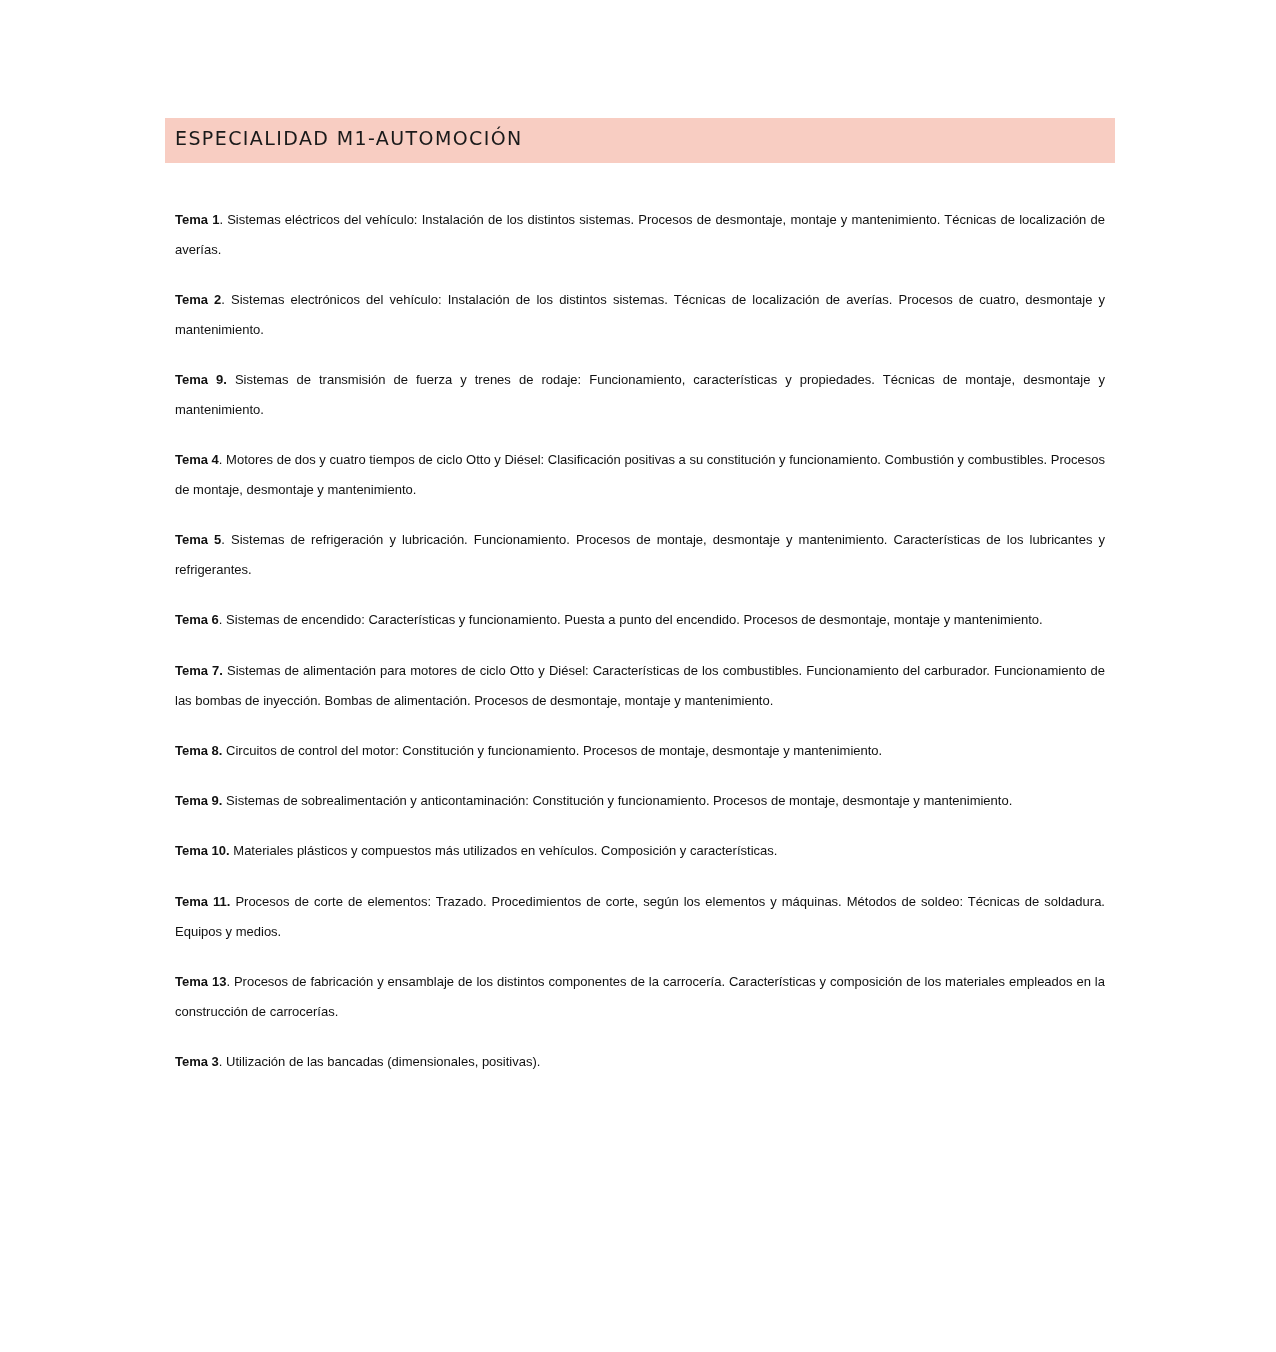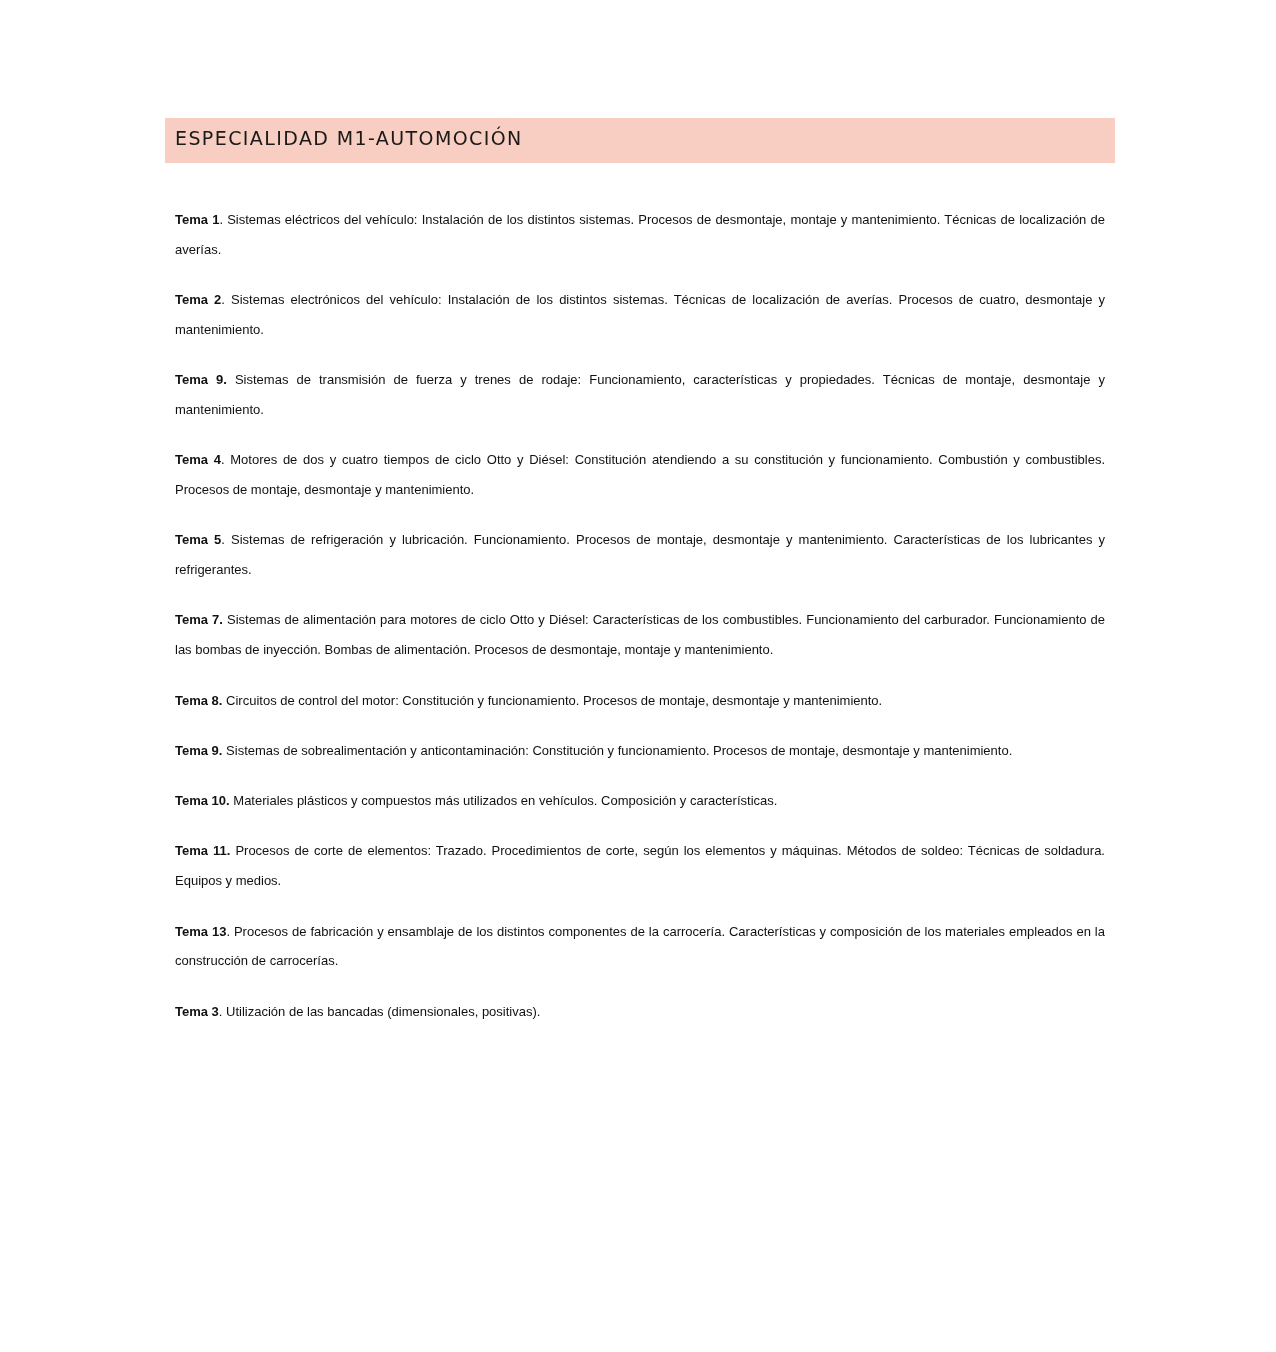--- a/index.html
+++ b/index.html
@@ -53,22 +53,23 @@
 <body>
 
 <div class="header-band" style="background: rgb(248, 205, 194);">
   <span class="header-title">ESPECIALIDAD M1-AUTOMOCIÓN</span>
 </div>
 
 <div class="topics">
   <p class="topic"><span class="label">Tema 1</span><span>. </span><span>Sistemas eléctricos del vehículo: Instalación de los distintos sistemas. Procesos de desmontaje, montaje y mantenimiento. Técnicas de localización de averías.</span></p>
   <p class="topic"><span class="label">Tema 2</span><span>. </span><span>Sistemas electrónicos del vehículo: Instalación de los distintos sistemas. Técnicas de localización de averías. Procesos de cuatro, desmontaje y mantenimiento.</span></p>
   <p class="topic"><span class="label">Tema 9.</span><span> </span><span>Sistemas de transmisión de fuerza y trenes de rodaje: Funcionamiento, características y propiedades. Técnicas de montaje, desmontaje y mantenimiento.</span></p>
-  <p class="topic"><span class="label">Tema 4</span><span>. </span><span>Motores de dos y cuatro tiempos de ciclo Otto y Diésel: Constitución atendiendo a su constitución y funcionamiento. Combustión y combustibles. Procesos de montaje, desmontaje y mantenimiento.</span></p>
+  <p class="topic"><span class="label">Tema 4</span><span>. </span><span>Motores de dos y cuatro tiempos de ciclo Otto y Diésel: Clasificación positivas a su constitución y funcionamiento. Combustión y combustibles. Procesos de montaje, desmontaje y mantenimiento.</span></p>
   <p class="topic"><span class="label">Tema 5</span><span>. </span><span>Sistemas de refrigeración y lubricación. Funcionamiento. Procesos de montaje, desmontaje y mantenimiento. Características de los lubricantes y refrigerantes.</span></p>
+  <p class="topic"><span class="label">Tema 6</span><span>. </span><span>Sistemas de encendido: Características y funcionamiento. Puesta a punto del encendido. Procesos de desmontaje, montaje y mantenimiento.</span></p>
   <p class="topic"><span class="label">Tema 7.</span><span> </span><span>Sistemas de alimentación para motores de ciclo Otto y Diésel: Características de los combustibles. Funcionamiento del carburador. Funcionamiento de las bombas de inyección. Bombas de alimentación. Procesos de desmontaje, montaje y mantenimiento.</span></p>
   <p class="topic"><span class="label">Tema 8.</span><span> </span><span>Circuitos de control del motor: Constitución y funcionamiento. Procesos de montaje, desmontaje y mantenimiento.</span></p>
   <p class="topic"><span class="label">Tema 9.</span><span> </span><span>Sistemas de sobrealimentación y anticontaminación: Constitución y funcionamiento. Procesos de montaje, desmontaje y mantenimiento.</span></p>
   <p class="topic"><span class="label">Tema 10.</span><span> </span><span>Materiales plásticos y compuestos más utilizados en vehículos. Composición y características.</span></p>
   <p class="topic"><span class="label">Tema 11.</span><span> </span><span>Procesos de corte de elementos: Trazado. Procedimientos de corte, según los elementos y máquinas. Métodos de soldeo: Técnicas de soldadura. Equipos y medios.</span></p>
   <p class="topic"><span class="label">Tema 13</span><span>. </span><span>Procesos de fabricación y ensamblaje de los distintos componentes de la carrocería. Características y composición de los materiales empleados en la construcción de carrocerías.</span></p>
   <p class="topic"><span class="label">Tema 3</span><span>. </span><span>Utilización de las bancadas (dimensionales, positivas).</span></p>
 </div>
 
 </body></html>

